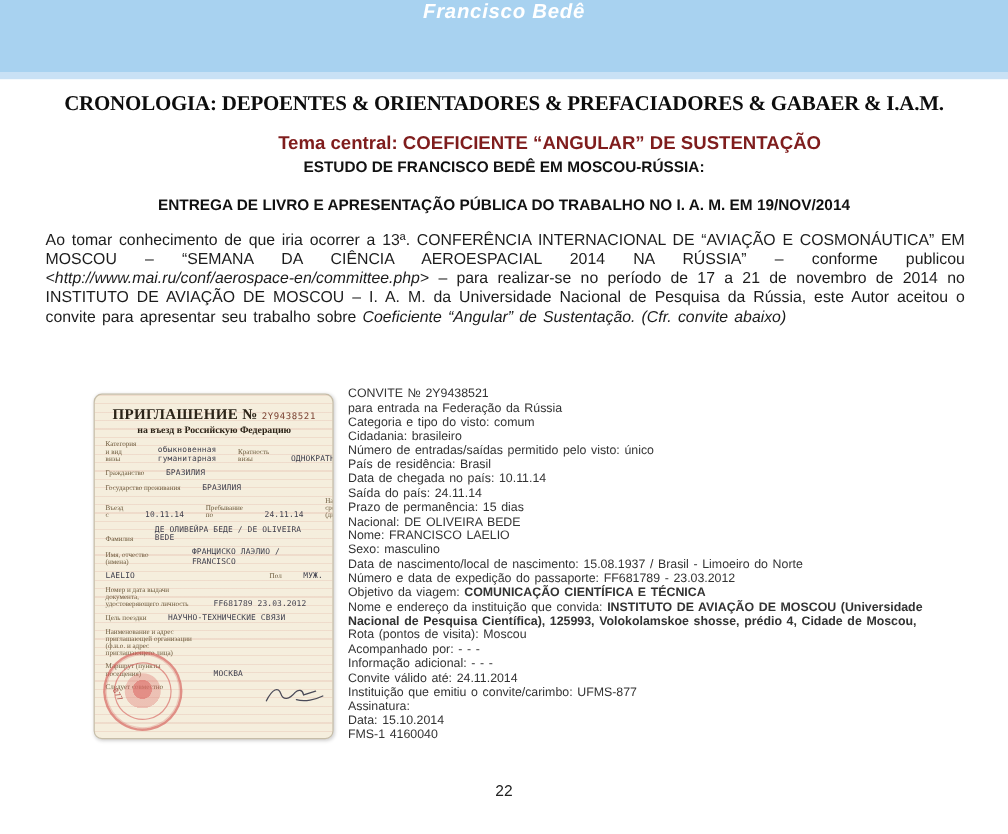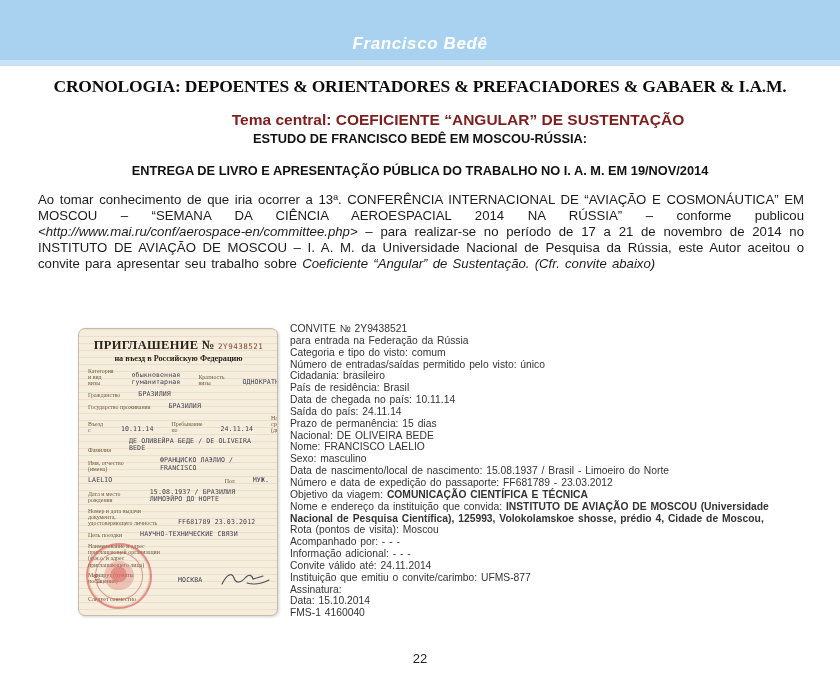--- a/index.html
+++ b/index.html
@@ -2,21 +2,21 @@
 <html><head>
 <meta charset="utf-8">
 <style>
   html,body{margin:0;padding:0;background:#ffffff;}
   .page{position:relative;width:840px;height:695px;background:#ffffff;overflow:hidden;
         font-family:"Liberation Sans",sans-serif;color:#111;}
 
   
   .topbar{position:absolute;left:0;top:0;width:840px;height:66px;
           background:linear-gradient(#a8d2f0 0 60px,#c9e1f5 60px 66px);}
-  .topbar-title{padding-top:34px;text-align:center;font-size:17px;font-weight:bold;
+  .topbar-title{text-align:center;font-size:17px;font-weight:bold;
           font-style:italic;color:#ffffff;letter-spacing:.6px;}
 
   
   .main-title{position:absolute;top:76px;left:0;width:100%;text-align:center;
           font-family:"Liberation Serif",serif;font-weight:bold;font-size:17.5px;
           letter-spacing:-.2px;color:#0d0d0d;}
   .tema{position:absolute;top:111px;left:0;width:100%;text-align:center;
           font-weight:bold;font-size:15.5px;color:#7f1d1d;margin-left:38px;}
   .sub1{position:absolute;top:131px;left:0;width:100%;text-align:center;
           font-weight:bold;font-size:12.8px;}
@@ -134,24 +134,20 @@
         <div class="doc-row">
           <span class="doc-label">Имя, отчество (имена)</span>
           <span class="doc-value">ФРАНЦИСКО ЛАЭЛИО / FRANCISCO</span>
         </div>
         <div class="doc-row">
           <span class="doc-value">LAELIO</span>
           <span class="doc-label push">Пол</span>
           <span class="doc-value">МУЖ.</span>
         </div>
         <div class="doc-row">
-          <span class="doc-label">Дата и место рождения</span>
-          <span class="doc-value">15.08.1937 / БРАЗИЛИЯ ЛИМОЭЙРО ДО НОРТЕ</span>
-        </div>
-        <div class="doc-row">
           <span class="doc-label">Номер и дата выдачи документа, удостоверяющего личность</span>
           <span class="doc-value">FF681789 23.03.2012</span>
         </div>
         <div class="doc-row">
           <span class="doc-label">Цель поездки</span>
           <span class="doc-value">НАУЧНО-ТЕХНИЧЕСКИЕ СВЯЗИ</span>
         </div>
         <div class="doc-row">
           <span class="doc-label">Наименование и адрес приглашающей организации (ф.и.о. и адрес приглашающего лица)</span>
         </div>
@@ -168,22 +164,22 @@
     </div>
     <svg class="signature" viewBox="0 0 52 18">
       <path d="M3 13 C8 3, 13 1, 15 7 C17 13, 22 12, 27 6 C30 3, 33 4, 34 8 L44 5 M28 12 C35 14, 44 12, 50 9" fill="none" stroke="#4a4a58" stroke-width="1.1" stroke-linecap="round"></path>
     </svg>
   </div>
 
   <div class="convite">
       <div class="cv-line"><span>CONVITE   № 2Y9438521</span></div>
       <div class="cv-line"><span>para entrada na Federação da Rússia</span></div>
       <div class="cv-line"><span>Categoria  e tipo do visto: comum</span></div>
+      <div class="cv-line"><span>Cidadania:  brasileiro</span></div>
       <div class="cv-line"><span>Número  de entradas/saídas  permitido  pelo visto: único</span></div>
-      <div class="cv-line"><span>Cidadania:  brasileiro</span></div>
       <div class="cv-line"><span>País  de residência: Brasil</span></div>
       <div class="cv-line"><span>Data de chegada no país: 10.11.14</span></div>
       <div class="cv-line"><span>Saída  do país: 24.11.14</span></div>
       <div class="cv-line"><span>Prazo de permanência:  15 dias</span></div>
       <div class="cv-line"><span>Nacional:  DE  OLIVEIRA  BEDE</span></div>
       <div class="cv-line"><span>Nome:  FRANCISCO  LAELIO</span></div>
       <div class="cv-line"><span>Sexo: masculino</span></div>
       <div class="cv-line"><span>Data de nascimento/local  de nascimento: 15.08.1937  / Brasil - Limoeiro  do Norte</span></div>
       <div class="cv-line"><span>Número  e data de expedição  do passaporte:  FF681789  - 23.03.2012</span></div>
       <div class="cv-line"><span>Objetivo  da viagem: </span><span class="b">COMUNICAÇÃO  CIENTÍFICA  E  TÉCNICA</span></div>

